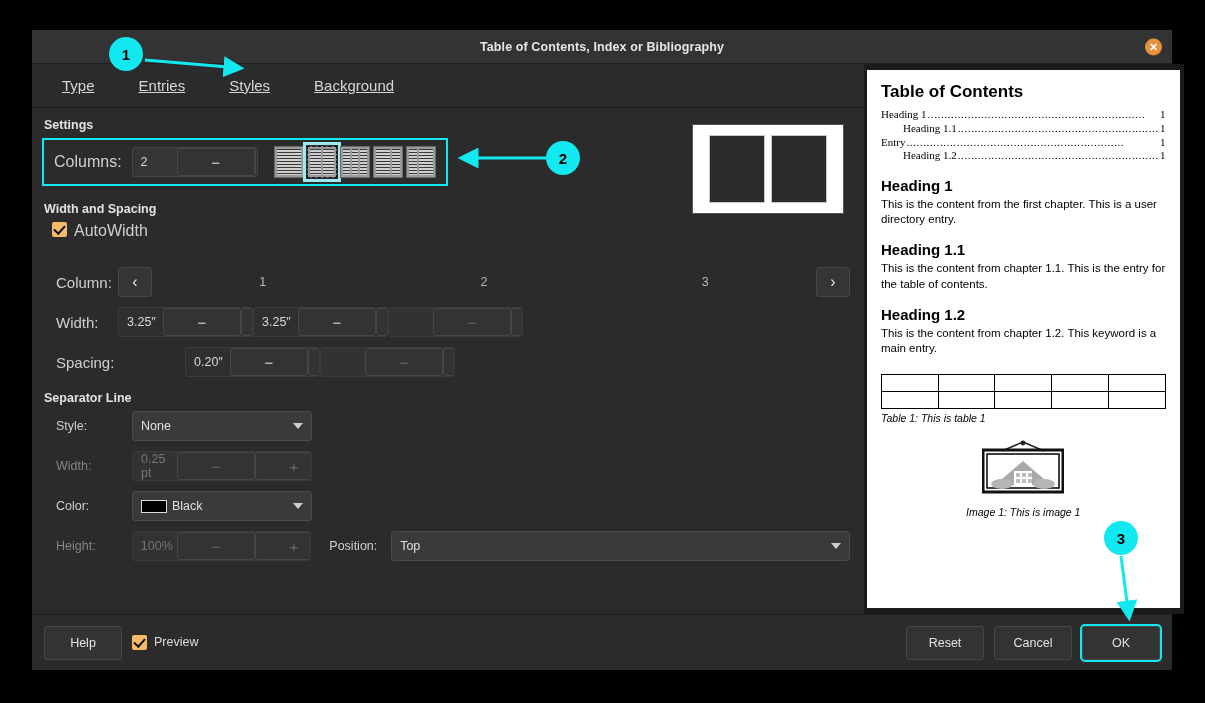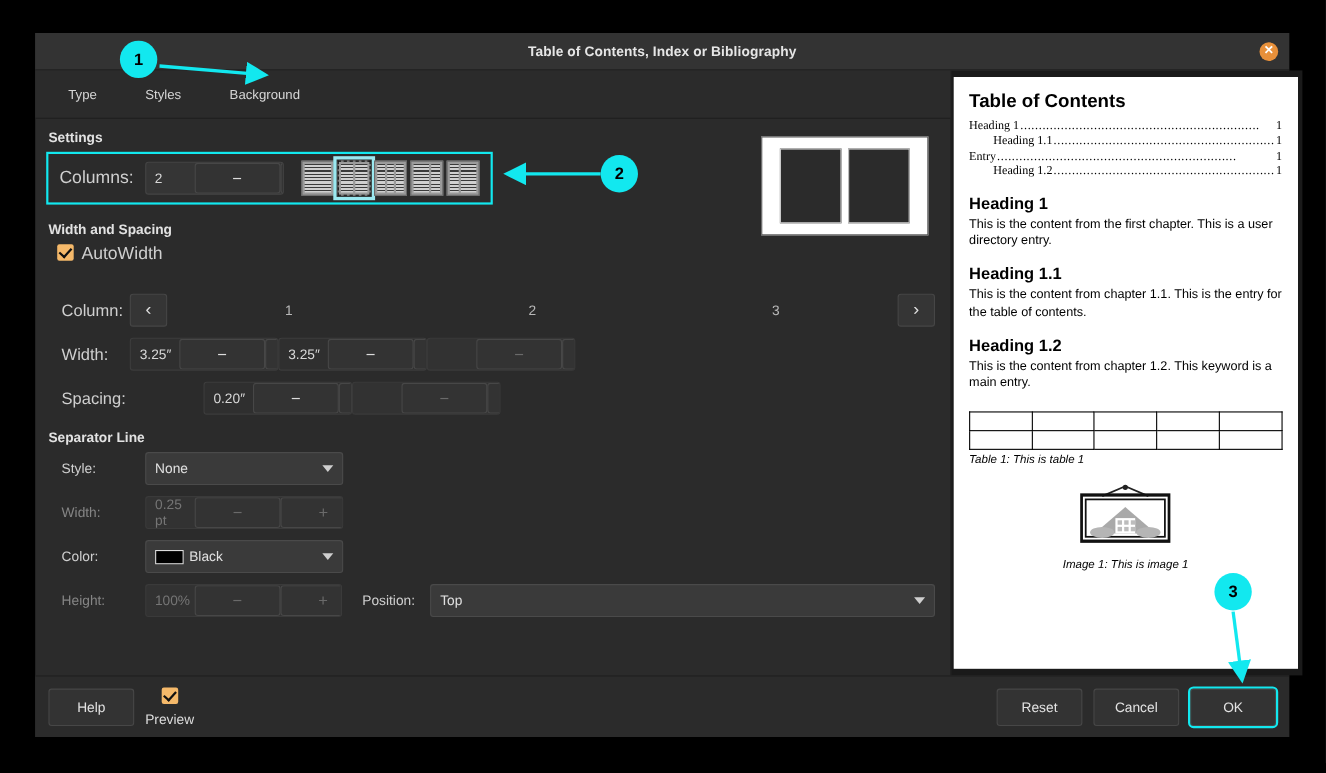--- a/index.html
+++ b/index.html
@@ -51,22 +51,23 @@
   }
 
   
   .tabbar {
     height: 44px; display: flex; align-items: stretch;
     padding-left: 8px; background: #2b2b2b;
     border-bottom: 1px solid #1f1f1f;
   }
   .tab {
     display: flex; align-items: center; padding: 0 22px;
-    font-size: 12px; color: #d6d6d6; cursor: pointer;
+    font-size: 15px; color: #d6d6d6; cursor: pointer;
     position: relative;
+    text-decoration: underline;
   }
   .tab.active {
     background: #2b2b2b; color: #ffffff;
     border-bottom: 2px solid #c8893a;
   }
   .tab.hl { outline: 2px solid #12e8ef; outline-offset: -1px; }
 
   
   .content { flex: 1; padding: 10px 14px 0 10px; position: relative; overflow: hidden; }
 
@@ -211,21 +212,21 @@
     display: flex; align-items: center; padding: 0 12px; gap: 10px;
   }
   .btn {
     height: 34px; min-width: 78px; padding: 0 16px;
     background: #333333; border: 1px solid #474747; border-radius: 3px;
     color: #e2e2e2; font-size: 12.5px; cursor: pointer;
     display: flex; align-items: center; justify-content: center;
   }
   .btn.hl { outline: 2px solid #12e8ef; outline-offset: 0px; }
   .spacer { flex: 1; }
-  .prevrow { display: flex; align-items: center; gap: 7px; cursor: pointer; flex-direction: column; }
+  .prevrow { display: flex; align-items: flex-start; gap: 7px; cursor: pointer; }
   .prevrow span { font-size: 12.5px; color: #dcdcdc; }
 
   
   .ovl { position: absolute; left: 0; top: 0; width: 1205px; height: 703px;
          pointer-events: none; z-index: 50; }
   .badge {
     position: absolute; width: 34px; height: 34px; border-radius: 50%;
     background: #12e8ef; color: #000; font-size: 15px; font-weight: bold;
     display: flex; align-items: center; justify-content: center;
   }
@@ -239,20 +240,21 @@
     <div class="titlebar-text">Table of Contents, Index or Bibliography</div>
     <div class="close-btn">✕</div>
   </div>
 
   <div class="dlg-body">
 
     <div class="left-pane">
 
       <div class="tabbar">
         <div class="tab">Type</div>
+        <div class="tab">Entries</div>
         <div class="tab">Styles</div>
         <div class="tab">Background</div>
       </div>
 
       <div class="content">
 
         <div class="section-title">Settings</div>
 
         <div class="settings-box">
           <div class="lbl">Columns:</div>

